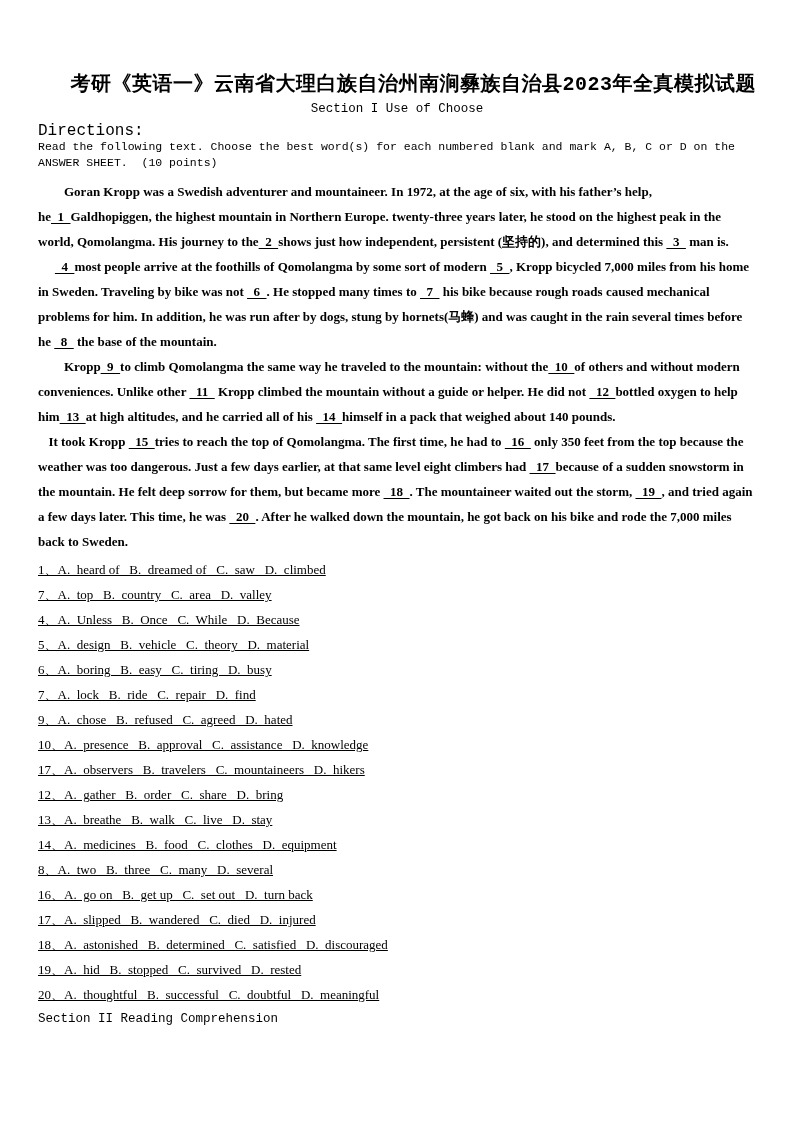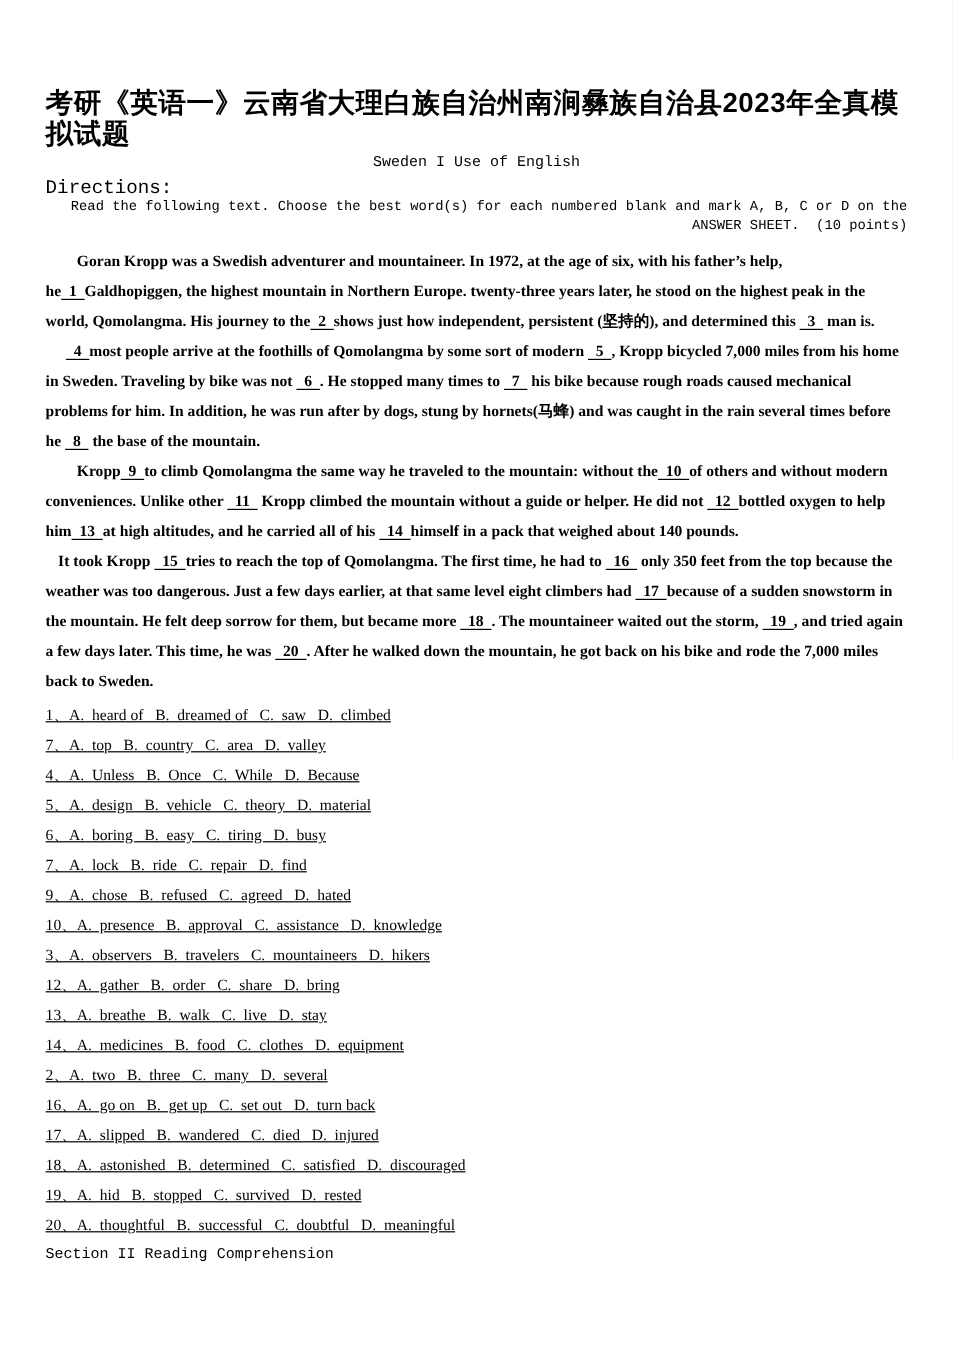--- a/index.html
+++ b/index.html
@@ -8,45 +8,44 @@
     width: 794px;
     height: 1123px;
     margin: 0 auto;
     background: #ffffff;
     box-sizing: border-box;
     padding: 72px 38px 0 38px;
     color: #000;
     overflow: hidden;
   }
   .title {
-    font-family: Liberation Sans, sans-serif;
+    font-family: Liberation Mono, monospace;
     font-weight: bold;
-    font-size: 23px;
+    font-size: 20px;
     line-height: 26px;
-    text-align: left;
+    text-align: right;
     letter-spacing: 0.5px;
   }
   .mono { font-family: "Liberation Mono", "DejaVu Sans Mono", monospace; }
   .subtitle {
     font-size: 12.5px;
     line-height: 16px;
     margin-top: 3px;
     text-align: center;
   }
   .directions { margin-top: 6px; }
   .dir-label {
     font-weight: normal;
     font-size: 16px;
     line-height: 16px;
   }
   .dir-text {
     font-size: 11.5px;
     line-height: 15.5px;
     white-space: pre-wrap;
-    text-align: right;
   }
   .passage {
     margin-top: 9px;
     font-family: "Liberation Serif", "DejaVu Serif", serif;
     font-size: 13px;
     line-height: 25px;
   }
   .passage p { margin: 0; font-weight: bold; }
   .indent-2  { text-indent: 2em; }
   .indent-15 { text-indent: 1.3em; }
@@ -70,21 +69,21 @@
     line-height: 17px;
   }
 </style>
 </head>
 <body>
 
 <div class="page">
 
   <div class="title">考研《英语一》云南省大理白族自治州南涧彝族自治县2023年全真模拟试题</div>
 
-  <div class="subtitle mono">Sweden I  Use of  English</div>
+  <div class="subtitle mono">Section I  Use of  Choose</div>
 
   <div class="directions">
     <div class="dir-label mono">Directions:</div>
     <div class="dir-text mono">Read the following text. Choose the best word(s) for each numbered blank and mark A, B, C or D on the ANSWER SHEET.  (10 points)</div>
   </div>
 
   <div class="passage">
     <p class="indent-2">Goran Kropp was a Swedish adventurer and mountaineer. In 1972, at the age of six, with his father’s help, he<span class="blank">&nbsp;&nbsp;1&nbsp;&nbsp;</span>Galdhopiggen, the highest mountain in Northern Europe. twenty-three years later, he stood on the highest peak in the world, Qomolangma. His journey to the<span class="blank">&nbsp;&nbsp;2&nbsp;&nbsp;</span>shows just how independent, persistent (坚持的), and determined this <span class="blank">&nbsp;&nbsp;3&nbsp;&nbsp;</span> man is.</p>
     <p class="indent-15"><span class="blank">&nbsp;&nbsp;4&nbsp;&nbsp;</span>most people arrive at the foothills of Qomolangma by some sort of modern <span class="blank">&nbsp;&nbsp;5&nbsp;&nbsp;</span>, Kropp bicycled 7,000 miles from his home in Sweden. Traveling by bike was not <span class="blank">&nbsp;&nbsp;6&nbsp;&nbsp;</span>. He stopped many times to <span class="blank">&nbsp;&nbsp;7&nbsp;&nbsp;</span> his bike because rough roads caused mechanical problems for him. In addition, he was run after by dogs, stung by hornets(马蜂) and was caught in the rain several times before he <span class="blank">&nbsp;&nbsp;8&nbsp;&nbsp;</span> the base of the mountain.</p>
     <p class="indent-2">Kropp<span class="blank">&nbsp;&nbsp;9&nbsp;&nbsp;</span>to climb Qomolangma the same way he traveled to the mountain: without the<span class="blank">&nbsp;&nbsp;10&nbsp;&nbsp;</span>of others and without modern conveniences. Unlike other <span class="blank">&nbsp;&nbsp;11&nbsp;&nbsp;</span> Kropp climbed the mountain without a guide or helper. He did not <span class="blank">&nbsp;&nbsp;12&nbsp;&nbsp;</span>bottled oxygen to help him<span class="blank">&nbsp;&nbsp;13&nbsp;&nbsp;</span>at high altitudes, and he carried all of his <span class="blank">&nbsp;&nbsp;14&nbsp;&nbsp;</span>himself in a pack that weighed about 140 pounds.</p>
@@ -93,25 +92,25 @@
 
   <div class="questions">
     <div class="question-row">1、A.  heard of   B.  dreamed of   C.  saw   D.  climbed</div>
     <div class="question-row">7、A.  top   B.  country   C.  area   D.  valley</div>
     <div class="question-row">4、A.  Unless   B.  Once   C.  While   D.  Because</div>
     <div class="question-row">5、A.  design   B.  vehicle   C.  theory   D.  material</div>
     <div class="question-row">6、A.  boring   B.  easy   C.  tiring   D.  busy</div>
     <div class="question-row">7、A.  lock   B.  ride   C.  repair   D.  find</div>
     <div class="question-row">9、A.  chose   B.  refused   C.  agreed   D.  hated</div>
     <div class="question-row">10、A.  presence   B.  approval   C.  assistance   D.  knowledge</div>
-    <div class="question-row">3、A.  observers   B.  travelers   C.  mountaineers   D.  hikers</div>
+    <div class="question-row">17、A.  observers   B.  travelers   C.  mountaineers   D.  hikers</div>
     <div class="question-row">12、A.  gather   B.  order   C.  share   D.  bring</div>
     <div class="question-row">13、A.  breathe   B.  walk   C.  live   D.  stay</div>
     <div class="question-row">14、A.  medicines   B.  food   C.  clothes   D.  equipment</div>
-    <div class="question-row">2、A.  two   B.  three   C.  many   D.  several</div>
+    <div class="question-row">8、A.  two   B.  three   C.  many   D.  several</div>
     <div class="question-row">16、A.  go on   B.  get up   C.  set out   D.  turn back</div>
     <div class="question-row">17、A.  slipped   B.  wandered   C.  died   D.  injured</div>
     <div class="question-row">18、A.  astonished   B.  determined   C.  satisfied   D.  discouraged</div>
     <div class="question-row">19、A.  hid   B.  stopped   C.  survived   D.  rested</div>
     <div class="question-row">20、A.  thoughtful   B.  successful   C.  doubtful   D.  meaningful</div>
   </div>
 
   <div class="section2 mono">Section II Reading Comprehension</div>
 
 </div>

